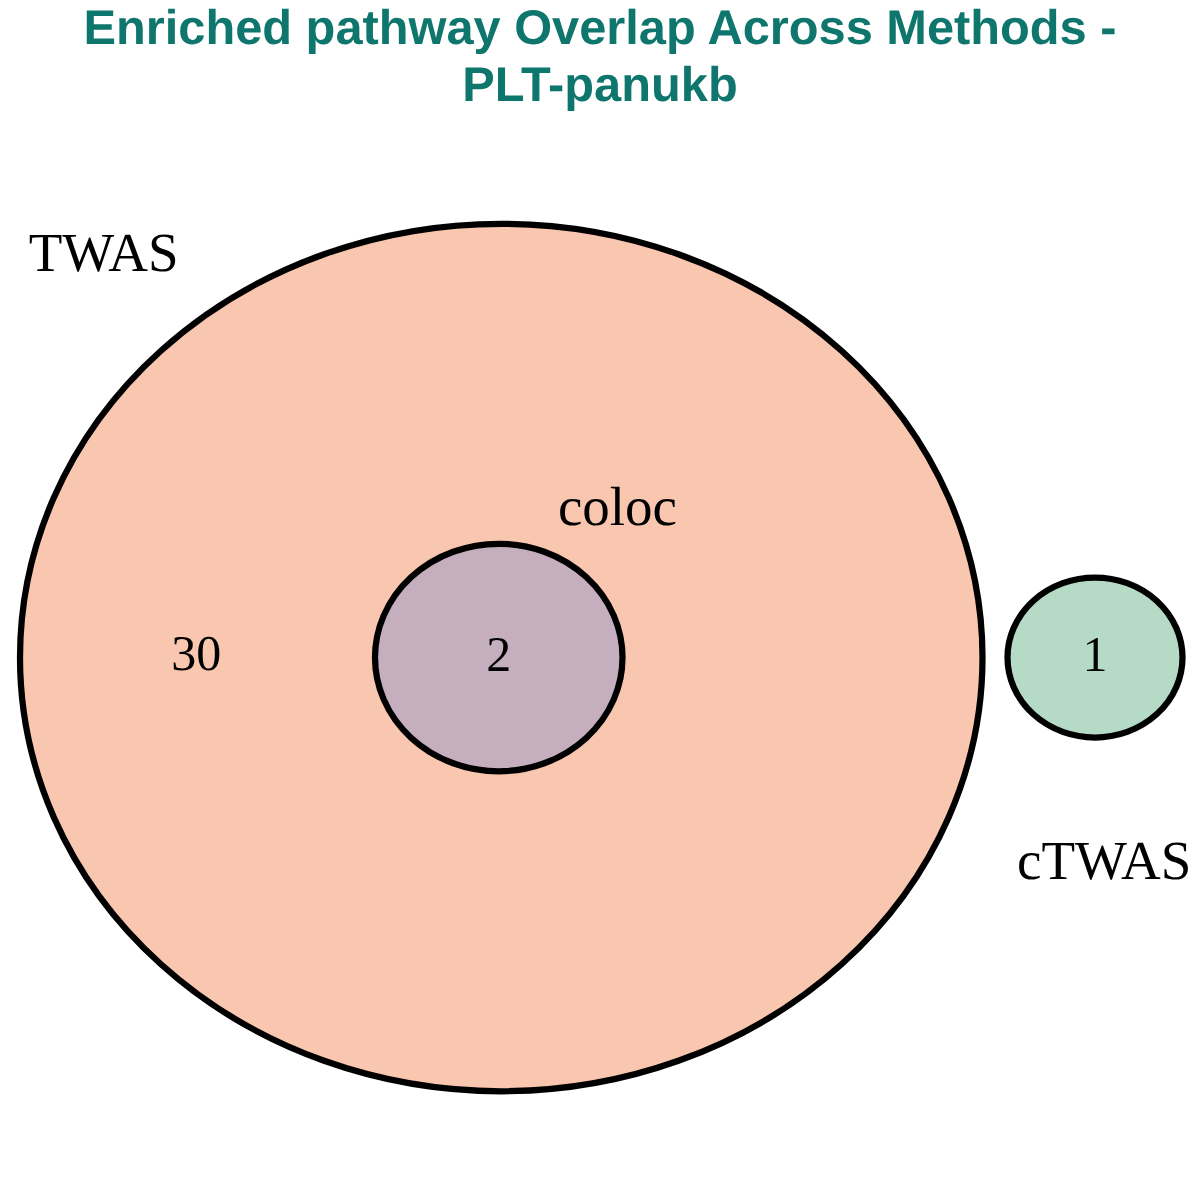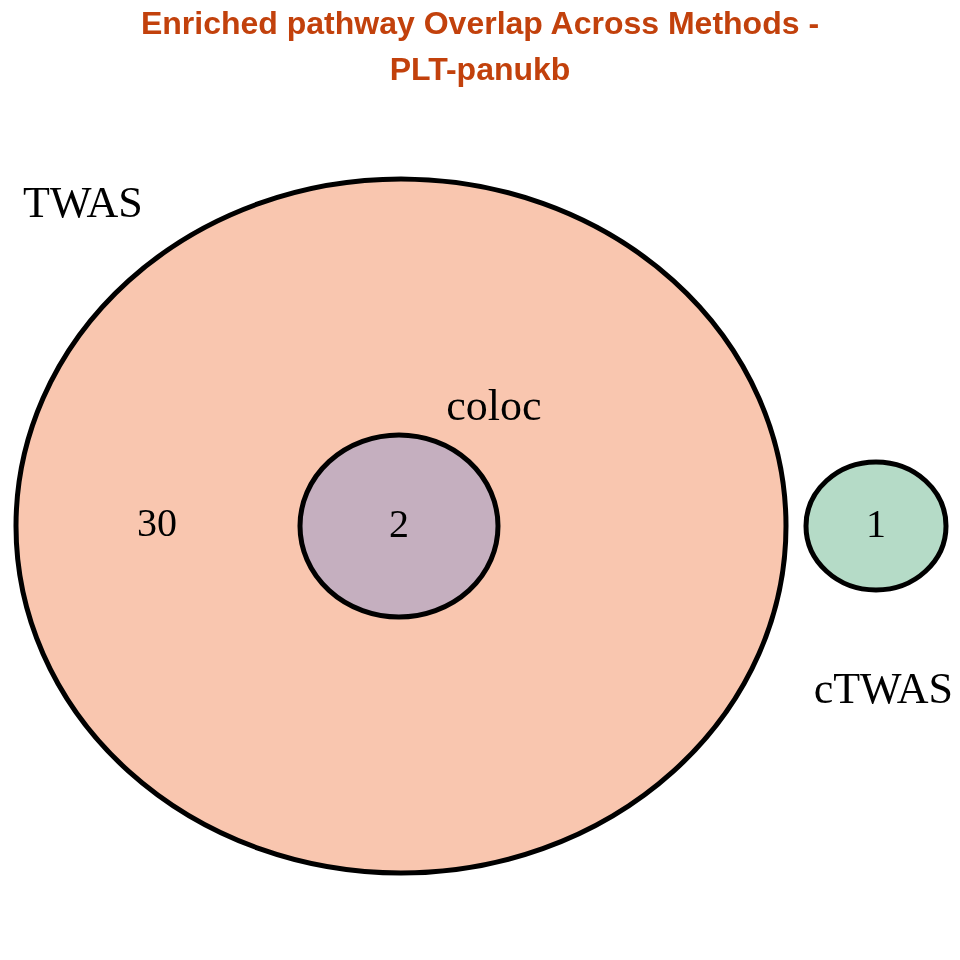--- a/index.html
+++ b/index.html
@@ -20,23 +20,23 @@
     background: #ffffff;
   }
   #title {
     position: absolute;
     left: 0;
     top: 0;
     width: 960px;
     text-align: center;
     font-family: "Liberation Sans", "DejaVu Sans", sans-serif;
     font-weight: bold;
-    font-size: 32px;
+    font-size: 39px;
     line-height: 46px;
-    color: #c2410c;
+    color: #0f766e;
     letter-spacing: 0px;
     white-space: pre-line;
   }
   #venn-svg {
     position: absolute;
     left: 0;
     top: 0;
     width: 960px;
     height: 960px;
     display: block;

